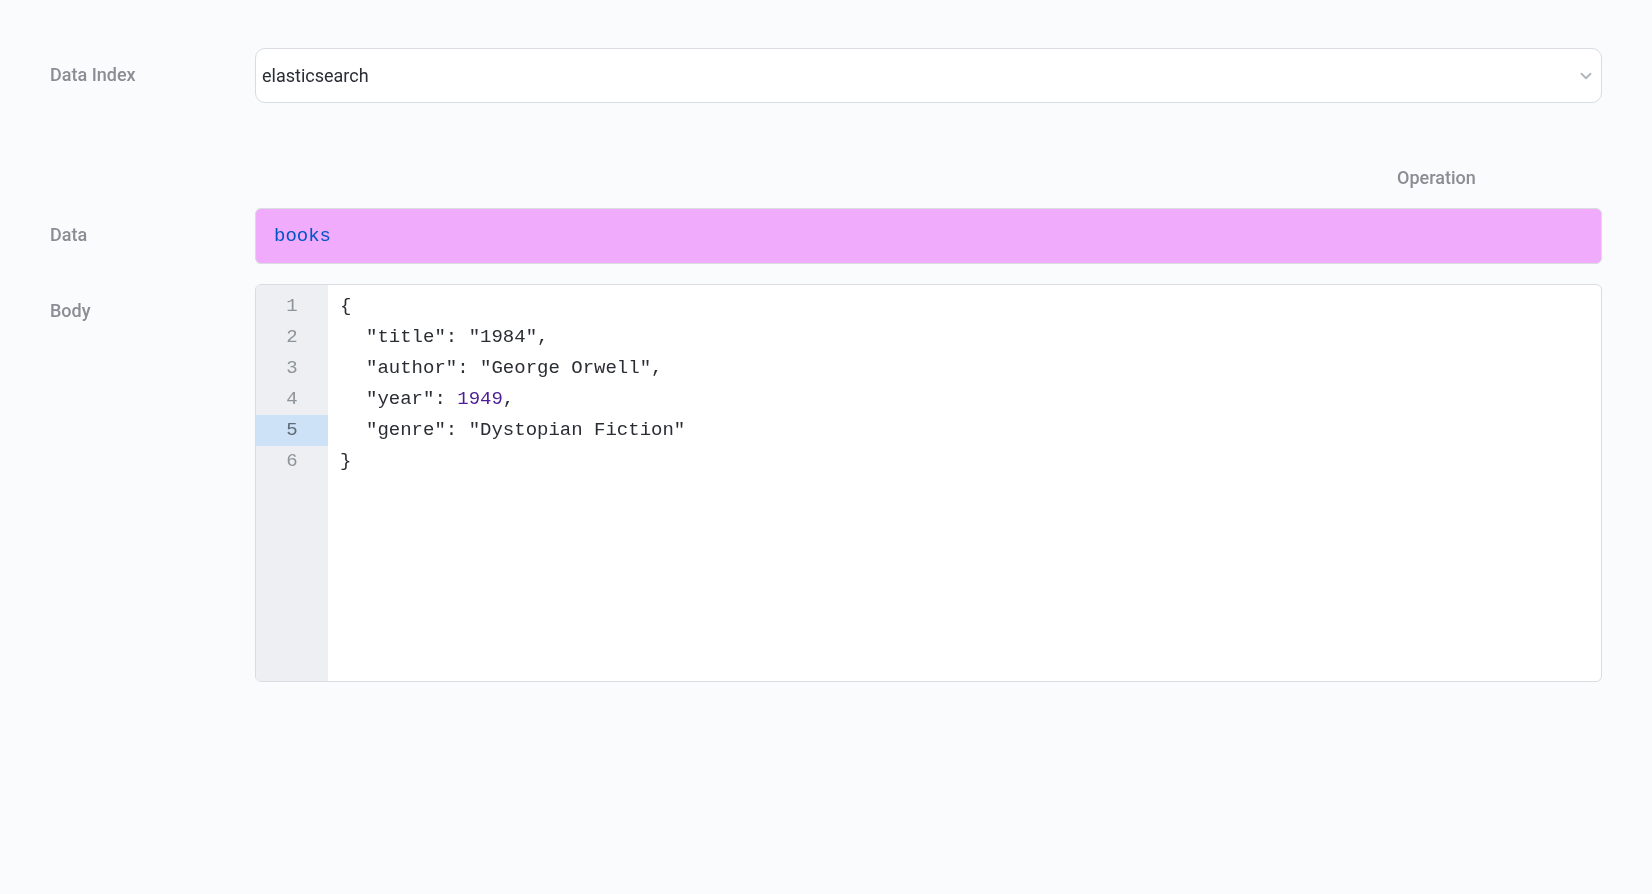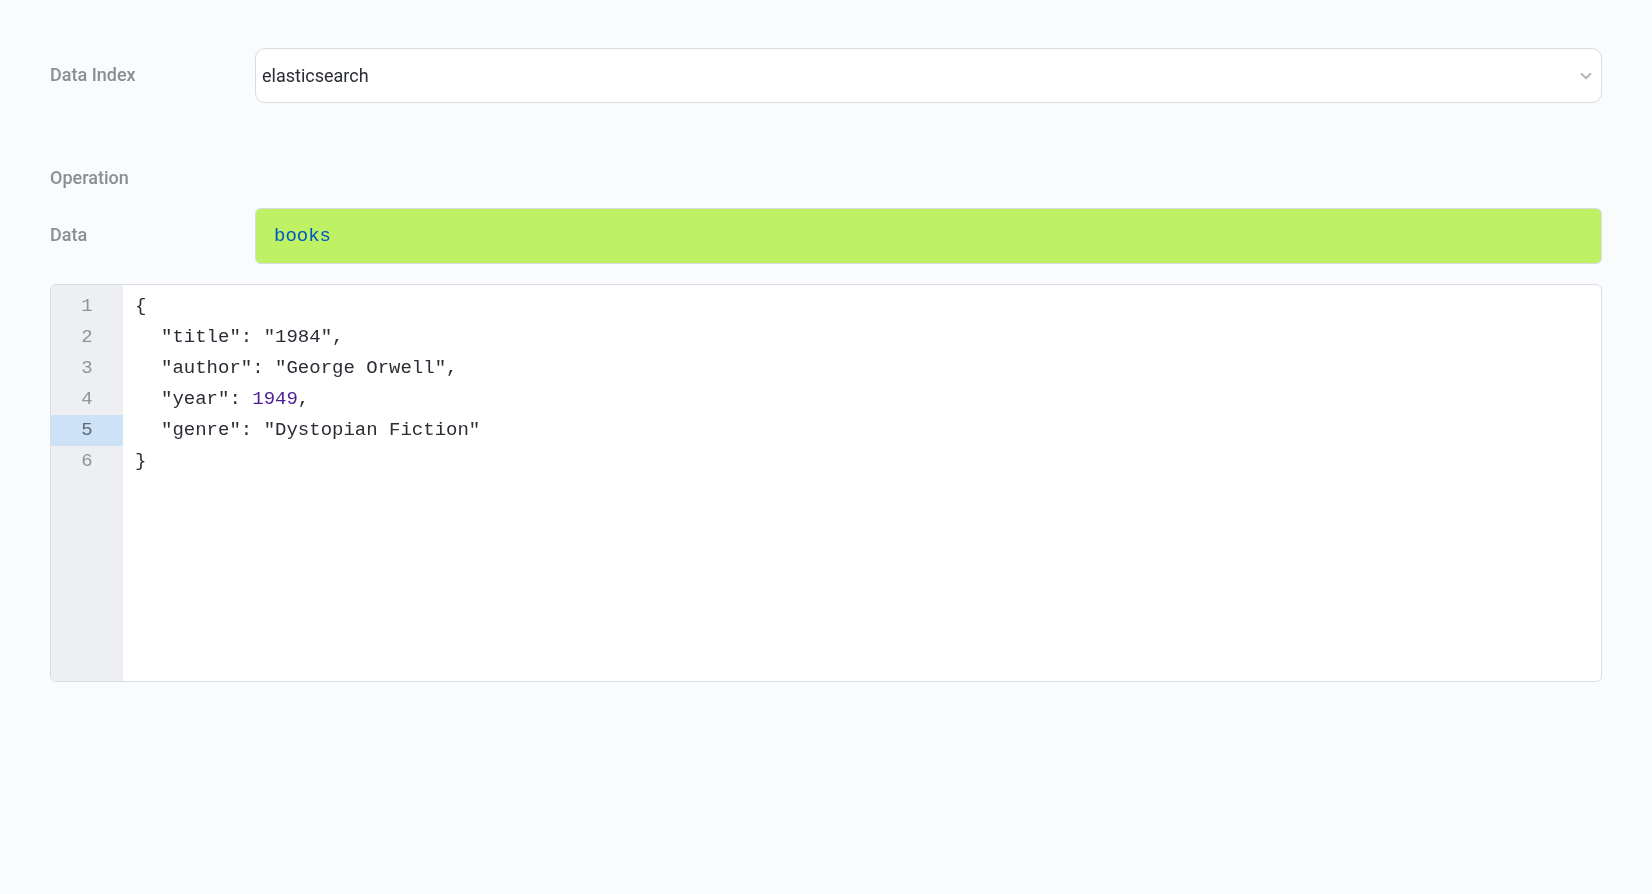--- a/index.html
+++ b/index.html
@@ -9,20 +9,21 @@
       padding: 48px 50px 50px 50px;
       color: #3a3a3a;
     }
     .form-row {
       display: flex;
       align-items: flex-start;
       margin-bottom: 48px;
     }
     .form-row.tight {
       margin-bottom: 20px;
+      justify-content: flex-end;
     }
     .form-label {
       width: 205px;
       flex-shrink: 0;
       font-size: 18px;
       color: #8a8d93;
       font-weight: 500;
       padding-top: 16px;
     }
     .form-control-wrap {
@@ -41,21 +42,21 @@
       align-items: center;
       justify-content: space-between;
     }
     .chevron {
       width: 18px;
       height: 18px;
       flex-shrink: 0;
     }
     .chevron svg { display: block; }
     .text-input {
-      background: #bef264;
+      background: #f0abfc;
       border: 1px solid #d9dce0;
       border-radius: 6px;
       padding: 16px 18px;
       font-size: 19px;
       font-family: "SFMono-Regular", Consolas, "Liberation Mono", Menlo, monospace;
       color: #0056c7;
       width: 100%;
       outline: none;
     }
     .code-editor-box {
@@ -124,20 +125,21 @@
 </div>
 
 <div class="form-row tight">
   <div class="form-label">Data</div>
   <div class="form-control-wrap">
     <input class="text-input" type="text" value="books" style="">
   </div>
 </div>
 
 <div class="form-row">
+  <div class="form-label">Body</div>
   <div class="form-control-wrap">
     <div class="code-editor-box">
       <div class="gutter" id="gutter">
           <div class="gutter-line">1</div>
           <div class="gutter-line">2</div>
           <div class="gutter-line">3</div>
           <div class="gutter-line">4</div>
           <div class="gutter-line active">5</div>
           <div class="gutter-line">6</div>
         </div>

